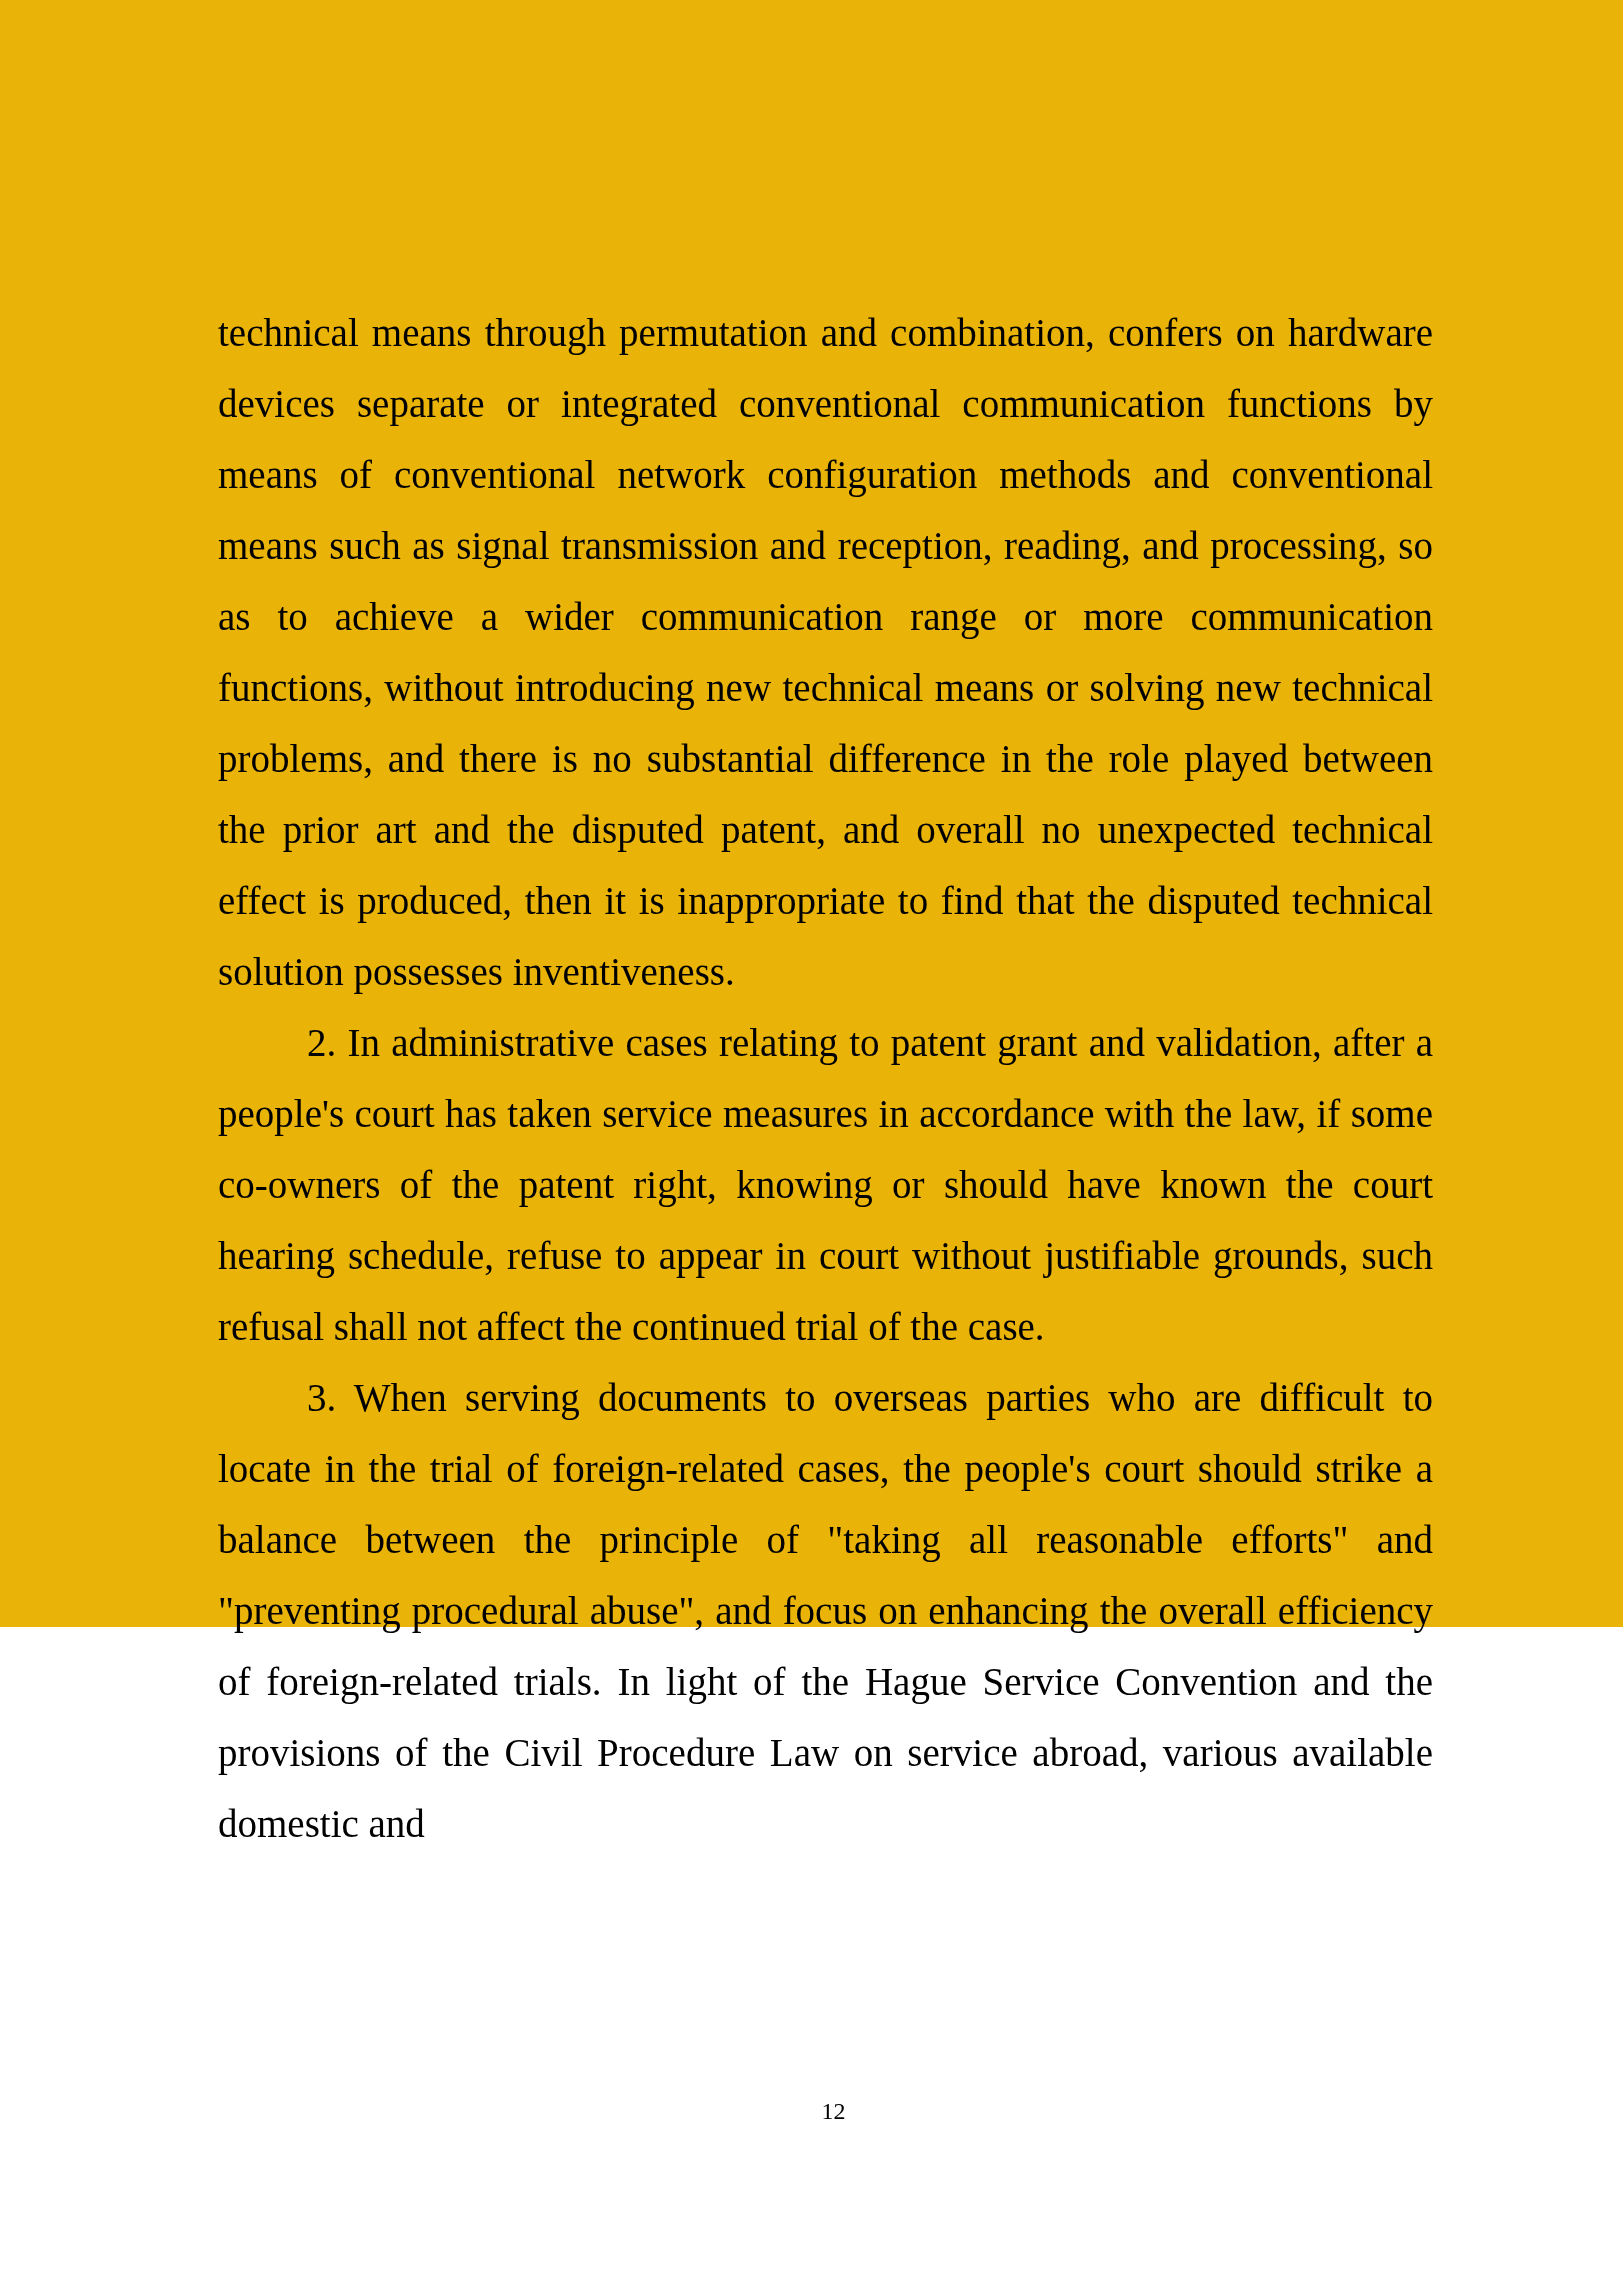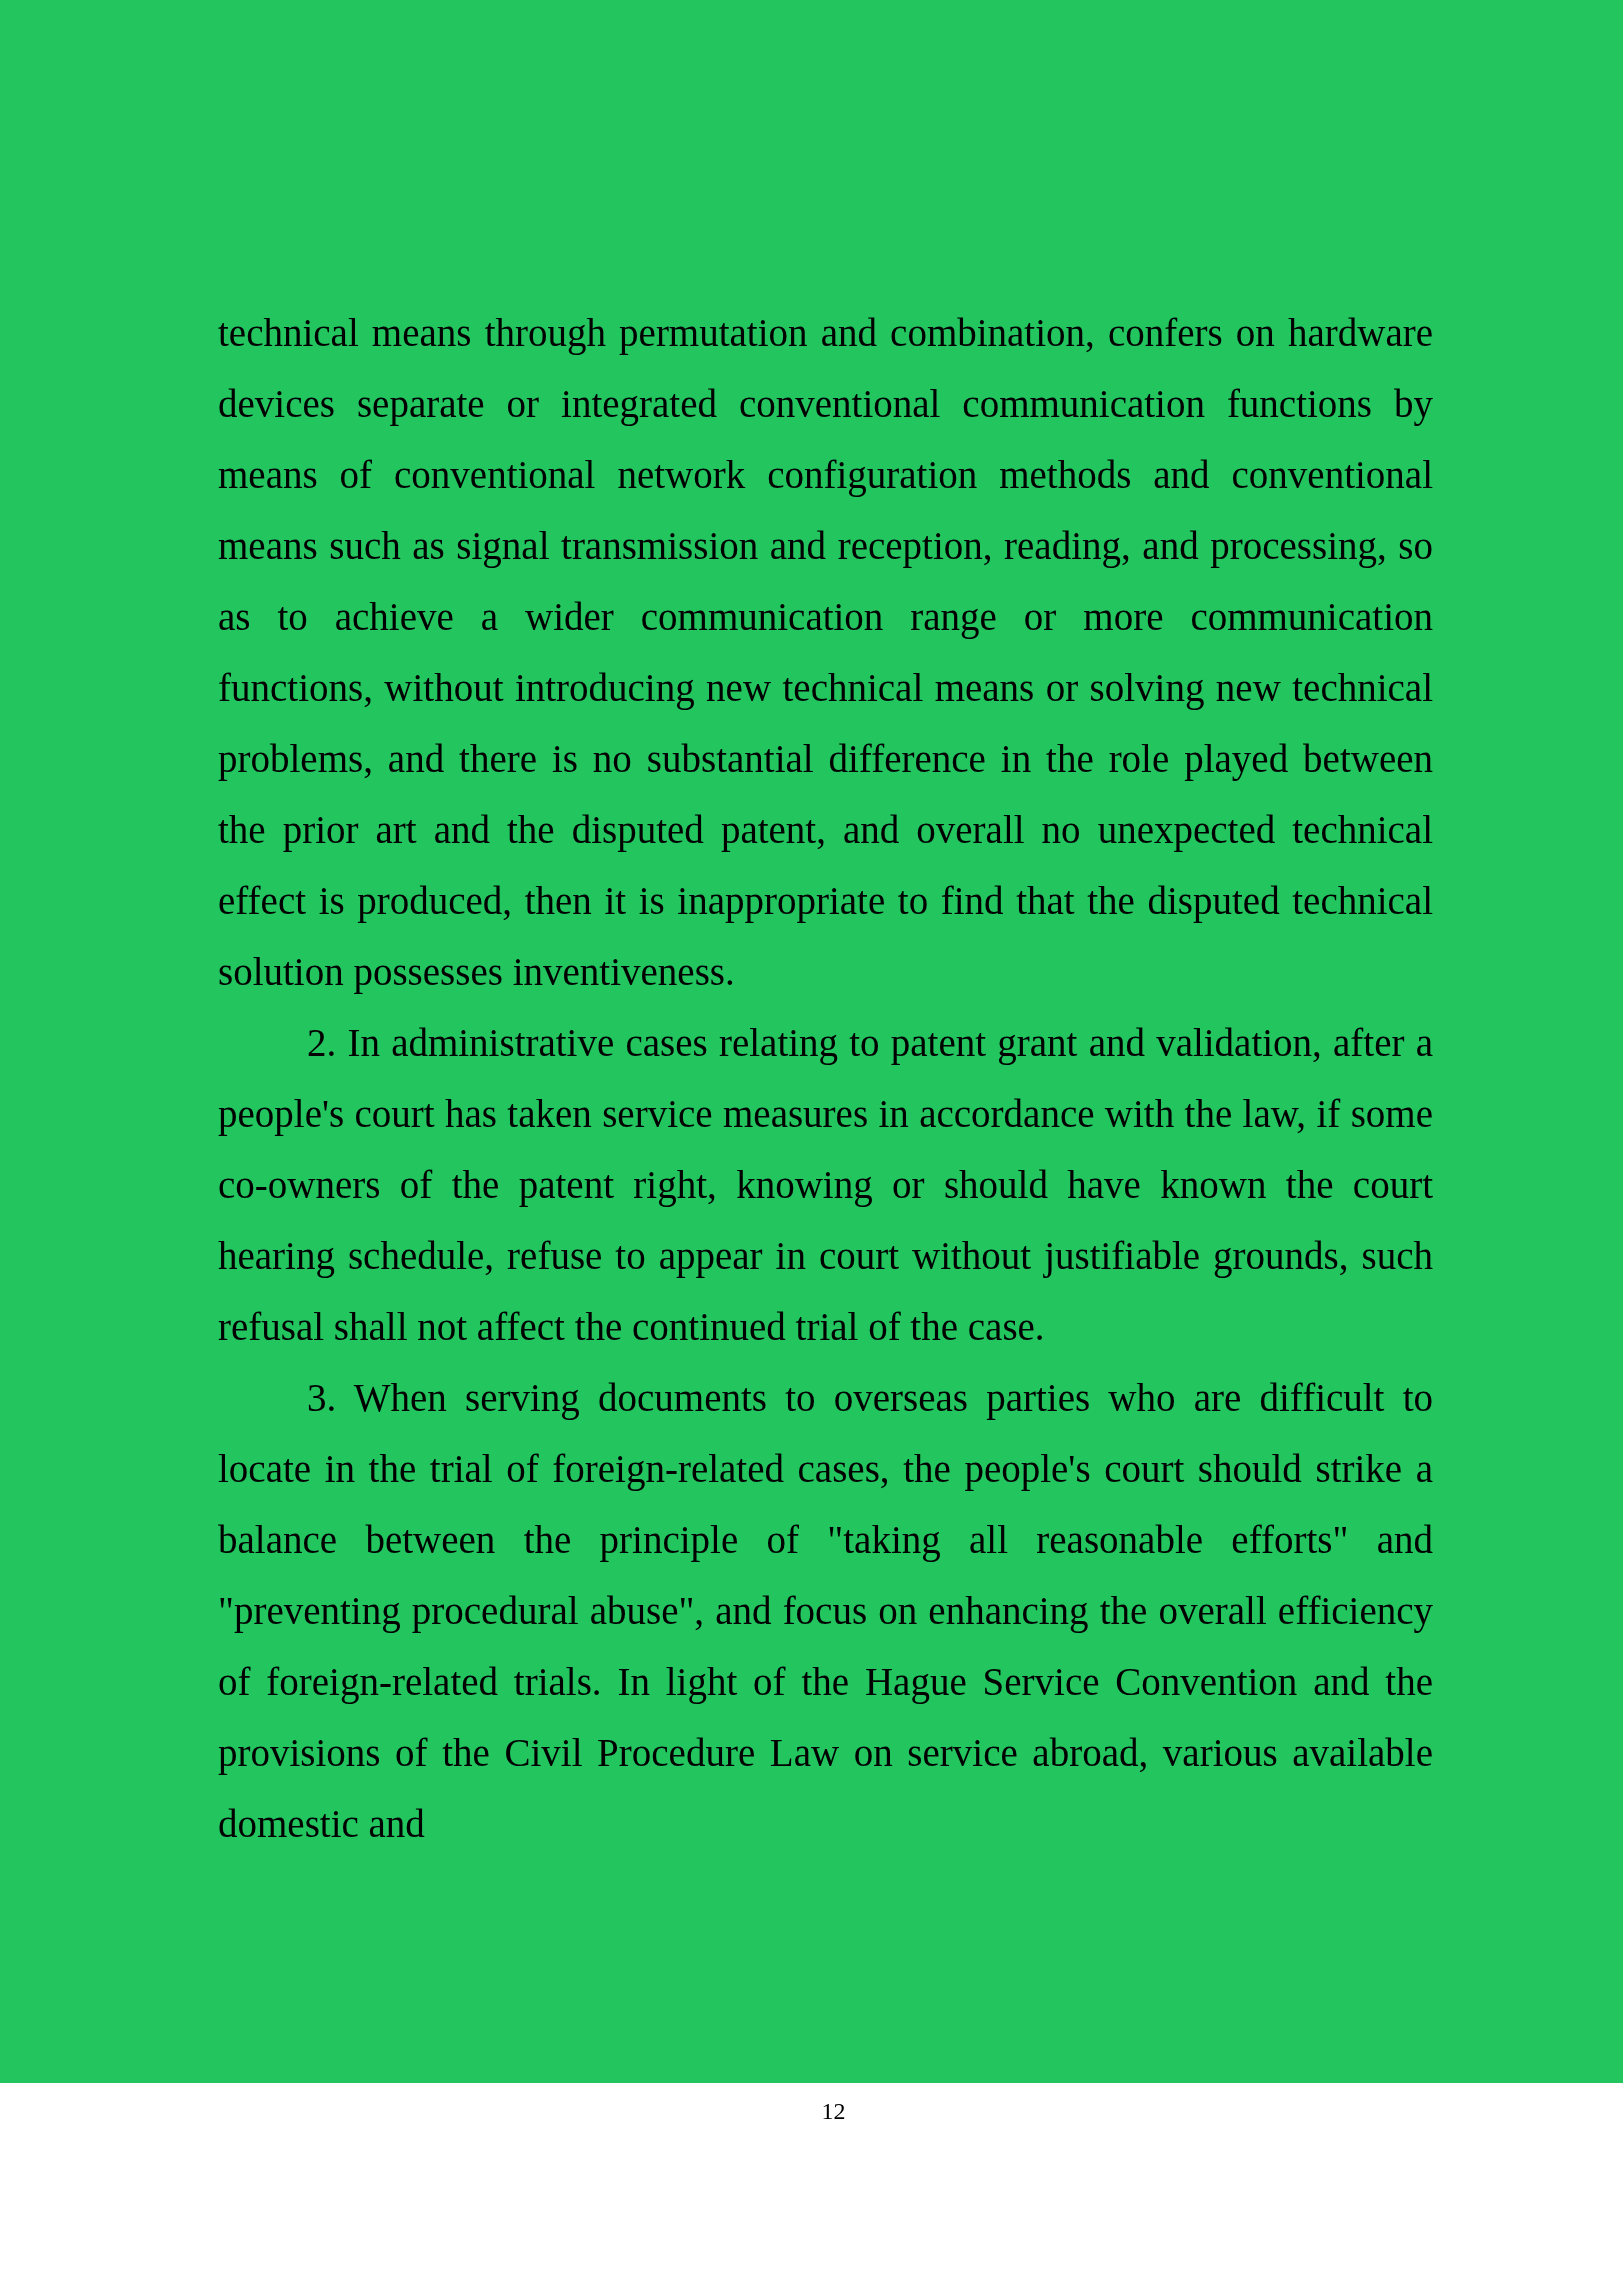--- a/index.html
+++ b/index.html
@@ -12,22 +12,22 @@
     height: 2295px;
     position: relative;
     overflow: hidden;
     font-family: "Liberation Serif", "DejaVu Serif", serif;
     color: #000000;
   }
   .page {
     position: absolute;
     left: 0; top: 0;
     width: 1623px;
-    height: 2083px;
-    background: #22c55e;
+    height: 1627px;
+    background: #eab308;
   }
   .body-text {
     position: absolute;
     left: 218px;
     top: 297px;
     width: 1215px;
     font-size: 39px;
     line-height: 71px;
   }
   .para {

